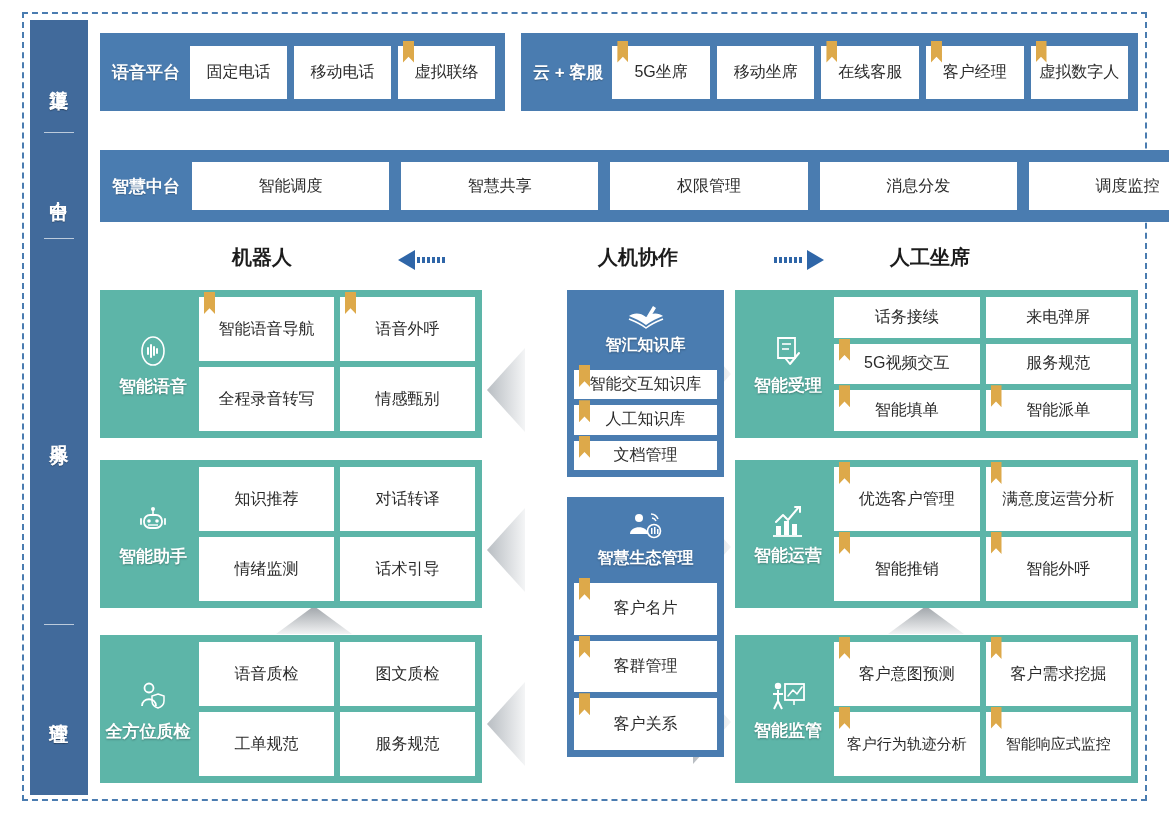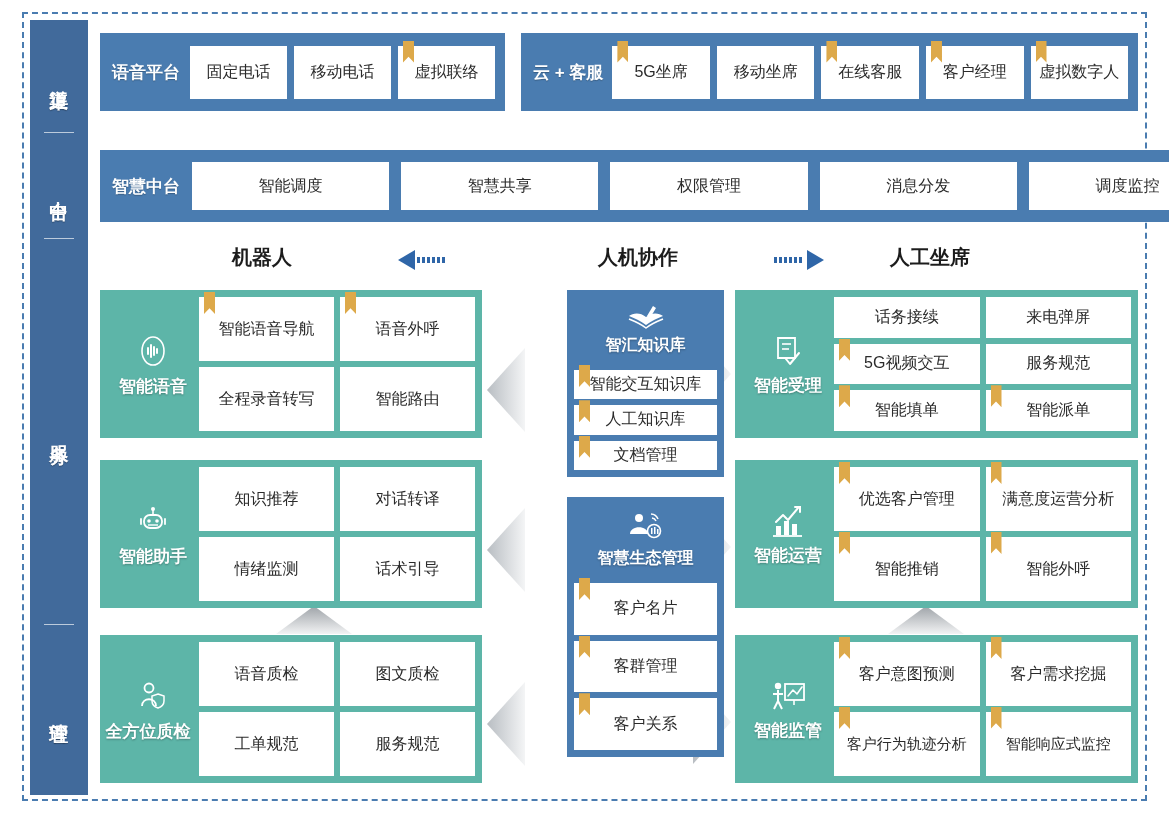--- a/index.html
+++ b/index.html
@@ -410,21 +410,21 @@
           <span>智能语音导航</span>
         </div>
         <div class="cell">
           <span class="bm"></span>
           <span>语音外呼</span>
         </div>
         <div class="cell">
           <span>全程录音转写</span>
         </div>
         <div class="cell">
-          <span>智能路由</span>
+          <span>情感甄别</span>
         </div>
       </div>
     </div>
 
     <div class="group" style="height:148px">
       <div class="group-head">
         <span>
           <svg class="ico" width="40" height="40" viewBox="0 0 40 40">
             <line x1="20" y1="9" x2="20" y2="14" stroke="#fff" stroke-width="1.6"></line>
             <circle cx="20" cy="8" r="2" fill="#fff"></circle>

